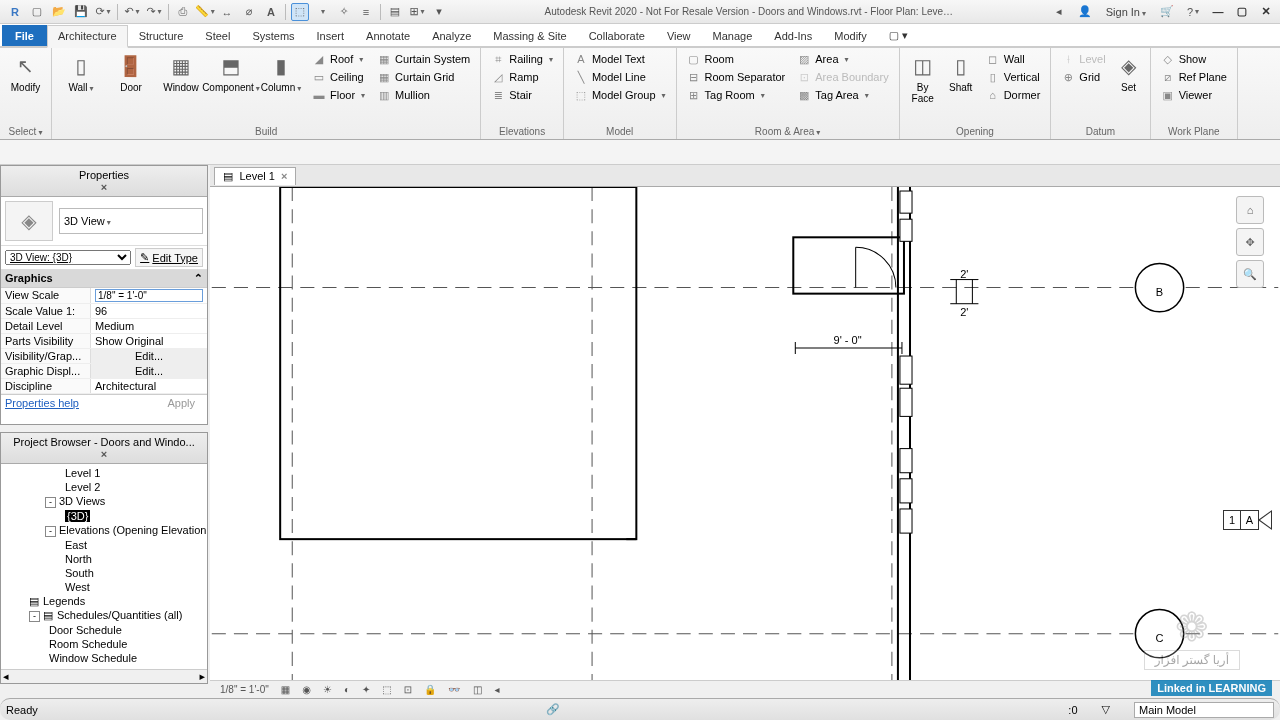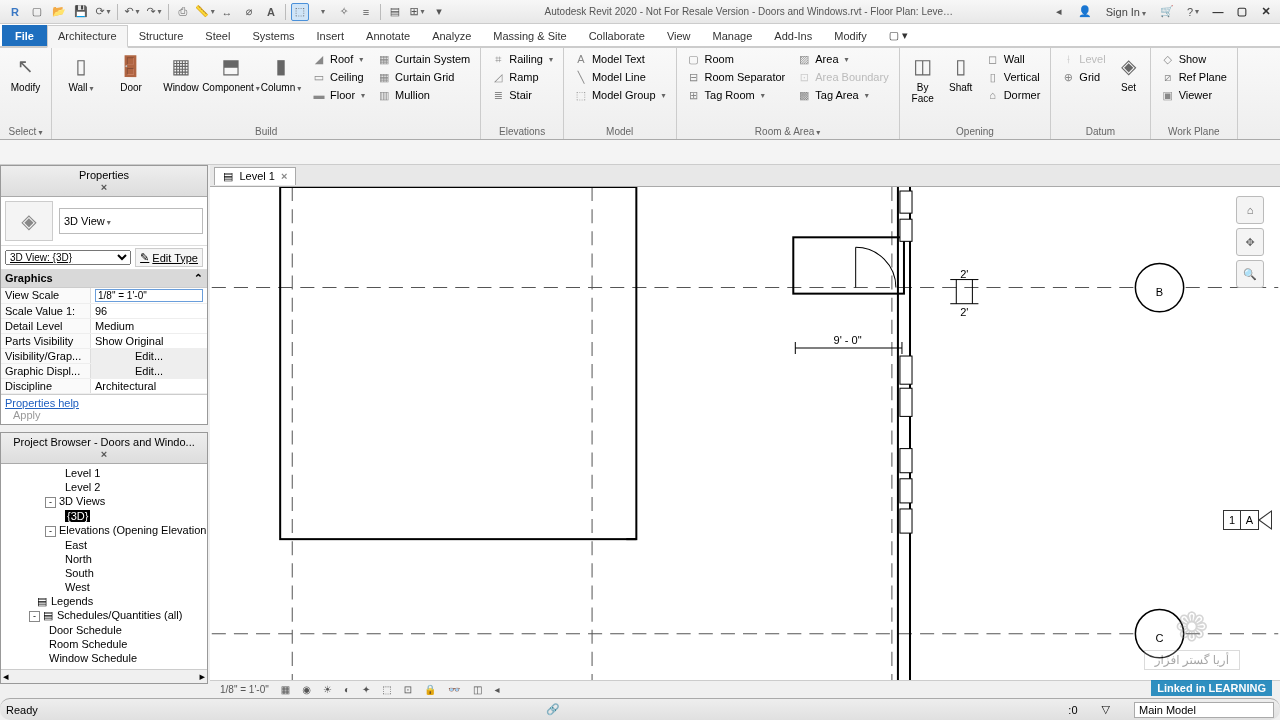--- a/index.html
+++ b/index.html
@@ -44,21 +44,21 @@
 .type-row { display:flex; align-items:center; gap:4px; padding:2px 4px; border-top:1px solid #ddd; border-bottom:1px solid #ddd;text-decoration:underline; }
 .type-row select { flex:1; font-size:10px; }
 .edit-type { display:flex; align-items:center; gap:3px; cursor:pointer; padding:2px 4px; border:1px solid #ccc; background:#f5f5f5; font-size:10px; }
 .prop-group { background:#d9d9d9; padding:2px 4px; font-weight:bold; display:flex; justify-content:space-between; }
 .prop-grid { border-top:1px solid #ccc; }
 .prop-row { display:flex; border-bottom:1px solid #eee; }
 .prop-row .k { width:90px; padding:1px 4px; background:#fafafa; border-right:1px solid #ddd; white-space:nowrap; overflow:hidden; text-overflow:ellipsis; }
 .prop-row .v { flex:1; padding:1px 4px; white-space:nowrap; overflow:hidden; }
 .prop-row .v.btn { text-align:center; background:#eee; cursor:pointer; }
 .prop-row .v input { width:100%; border:1px solid #6a9edb; font-size:10px; padding:0 2px; }
-.prop-help { padding:2px 4px; display:flex; justify-content:space-between; border-top:1px solid #ccc;flex-direction:column; }
+.prop-help { padding:2px 4px; display:flex; justify-content:space-between; border-top:1px solid #ccc; }
 .prop-help a { color:#2060c0; text-decoration:underline; cursor:pointer; }
 .apply-btn { color:#999; padding:0 8px; }
 
 
 .browser { position:absolute; left:0; top:432px; width:208px; height:252px; background:#fff; border:1px solid #999; display:flex; flex-direction:column; }
 .tree { flex:1; overflow:hidden; padding:2px 0; }
 .tnode { padding:1px 2px 1px 0; white-space:nowrap; cursor:pointer; }
 .tnode.sel span.lbl { background:#000000; color:#fff; padding:0 2px; }
 .expander { display:inline-block; width:11px; height:11px; border:1px solid #888; text-align:center; line-height:9px; font-size:9px; margin-right:3px; background:#fff; }
 .ticon { display:inline-block; width:12px; height:10px; margin-right:2px; }
@@ -508,21 +508,21 @@
   <div class="tree" id="tree">
       <div class="tnode" style="padding-left: 64px;"><span class="lbl">Level 1</span></div>
       <div class="tnode" style="padding-left: 64px;"><span class="lbl">Level 2</span></div>
       <div class="tnode" style="padding-left: 44px;"><span class="expander">-</span><span class="lbl">3D Views</span></div>
       <div class="tnode sel" style="padding-left: 64px;"><span class="lbl">{3D}</span></div>
       <div class="tnode" style="padding-left: 44px;"><span class="expander">-</span><span class="lbl">Elevations (Opening Elevation</span></div>
       <div class="tnode" style="padding-left: 64px;"><span class="lbl">East</span></div>
       <div class="tnode" style="padding-left: 64px;"><span class="lbl">North</span></div>
       <div class="tnode" style="padding-left: 64px;"><span class="lbl">South</span></div>
       <div class="tnode" style="padding-left: 64px;"><span class="lbl">West</span></div>
-      <div class="tnode" style="padding-left: 36px;"><span class="ticon">▤</span><span class="lbl">Legends</span></div>
+      <div class="tnode" style="padding-left: 28px;"><span class="ticon">▤</span><span class="lbl">Legends</span></div>
       <div class="tnode" style="padding-left: 28px;"><span class="expander">-</span><span class="ticon">▤</span><span class="lbl">Schedules/Quantities (all)</span></div>
       <div class="tnode" style="padding-left: 48px;"><span class="lbl">Door Schedule</span></div>
       <div class="tnode" style="padding-left: 48px;"><span class="lbl">Room Schedule</span></div>
       <div class="tnode" style="padding-left: 48px;"><span class="lbl">Window Schedule</span></div>
     </div>
   <div class="tree-scroll">
       <span>◂</span>
       <span>▸</span>
     </div>
 </div>

